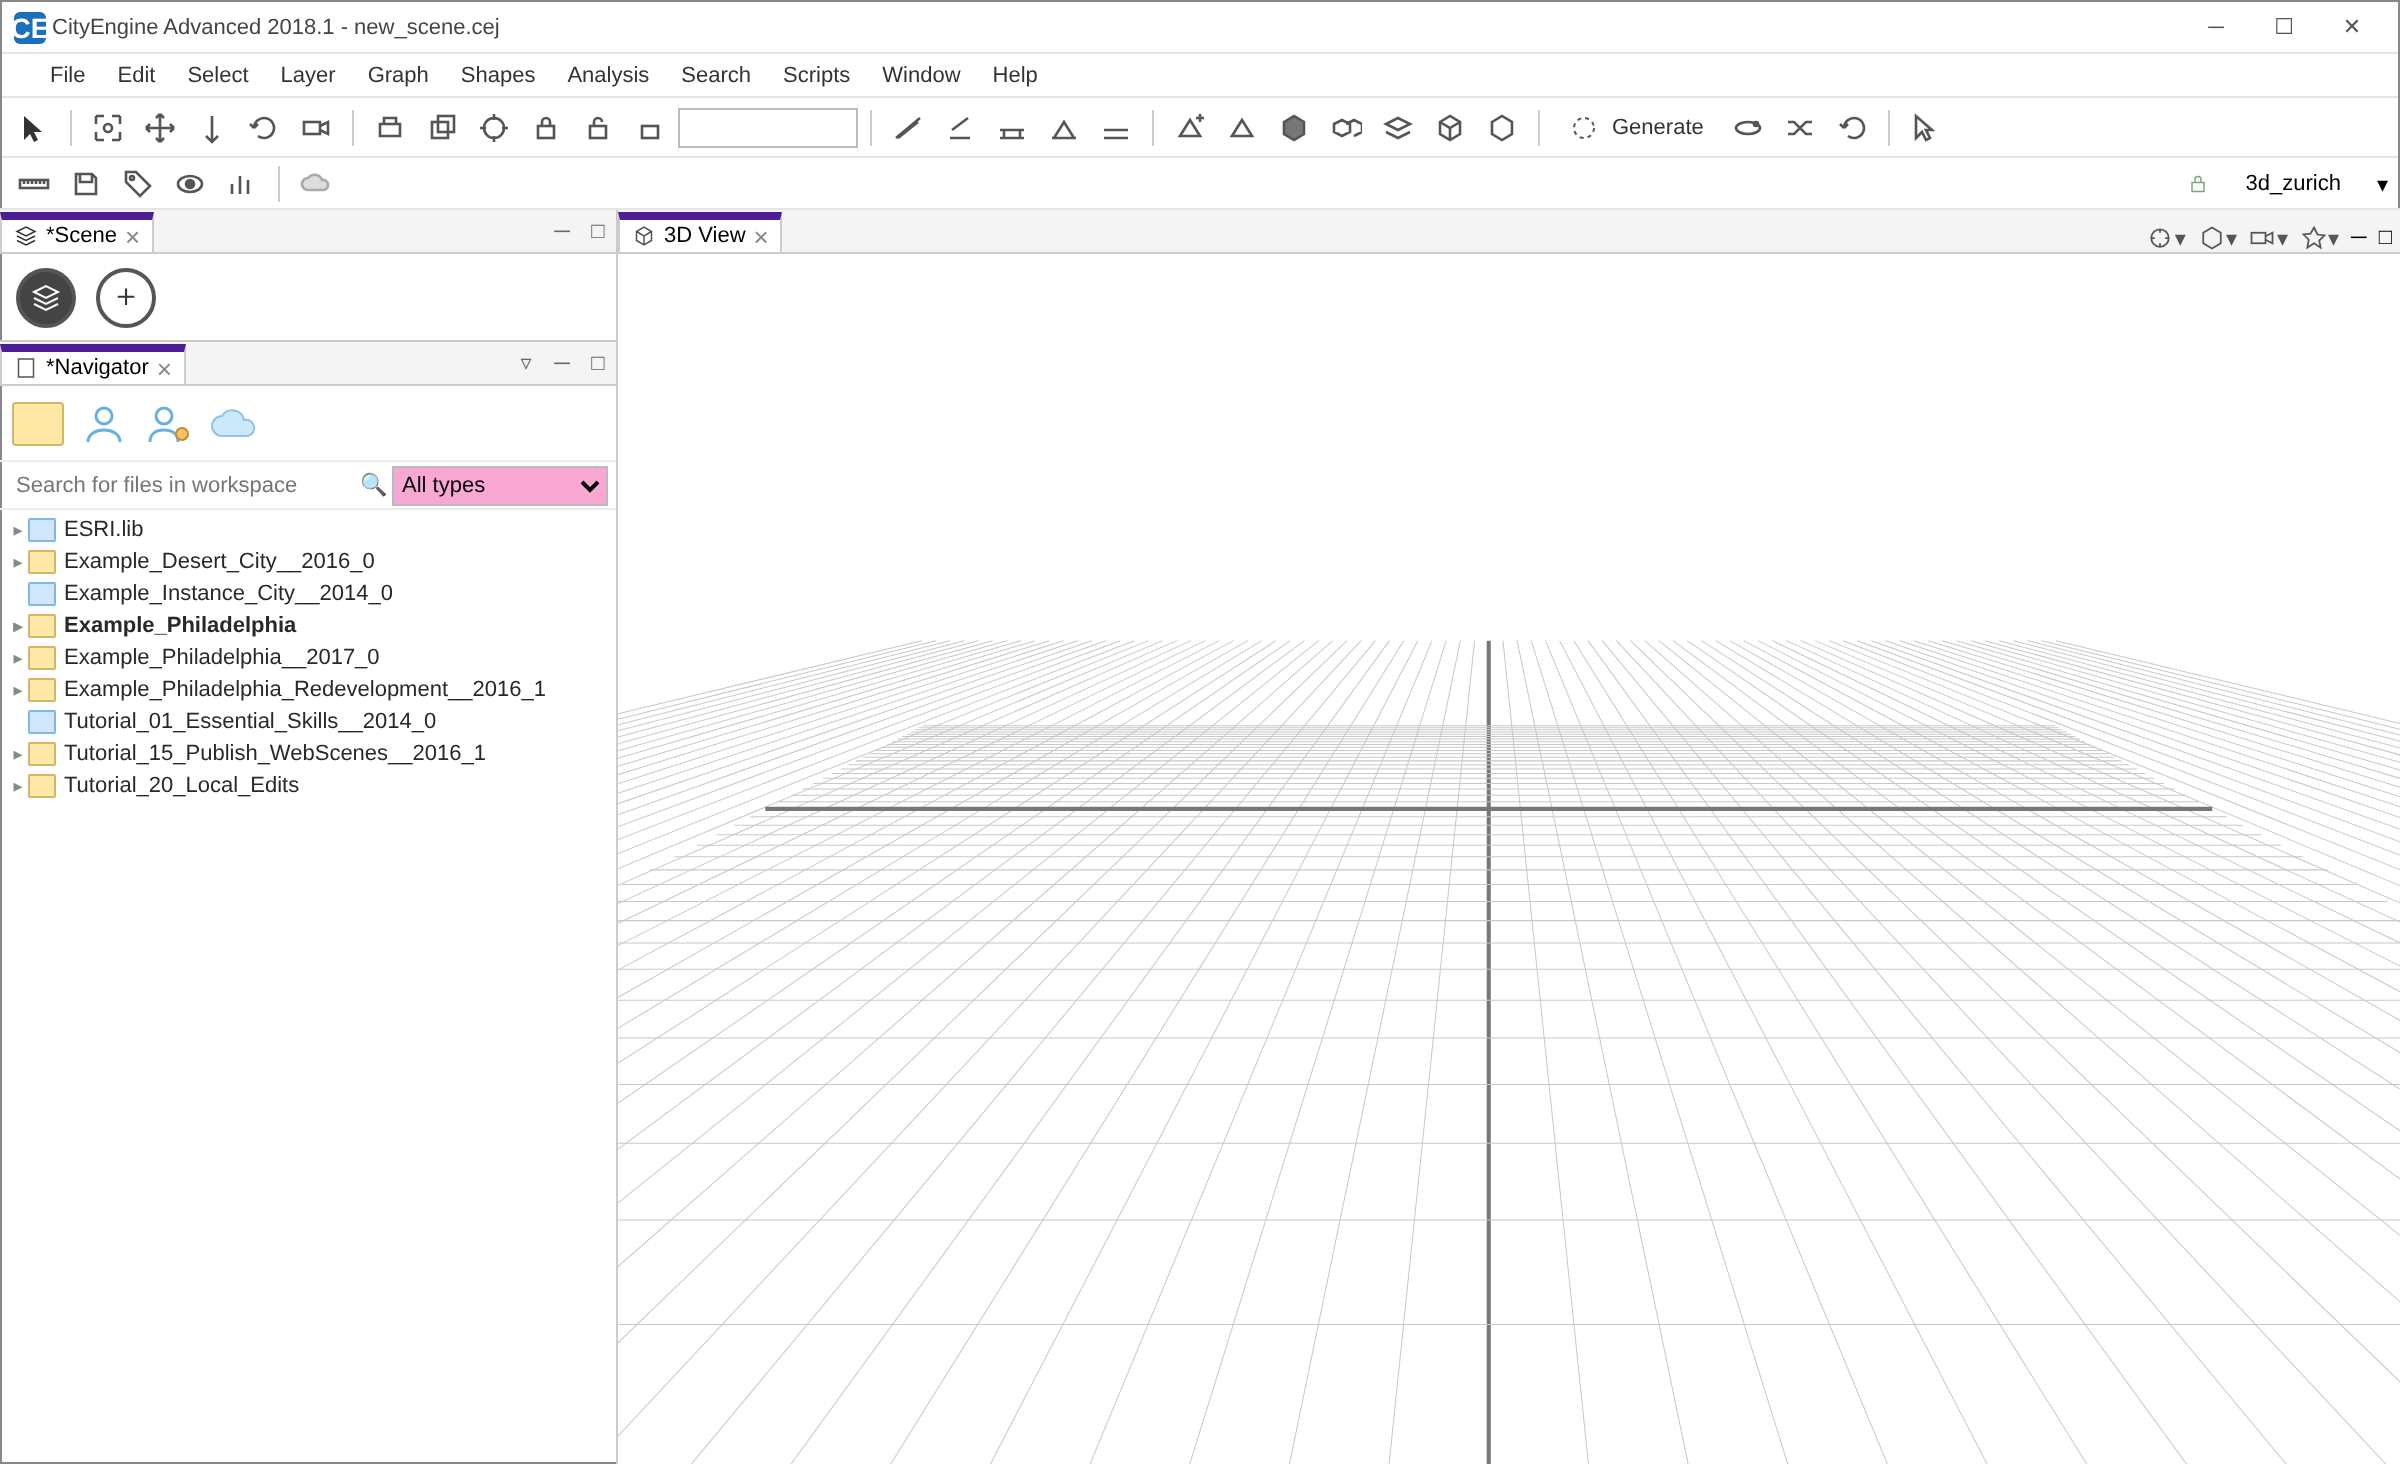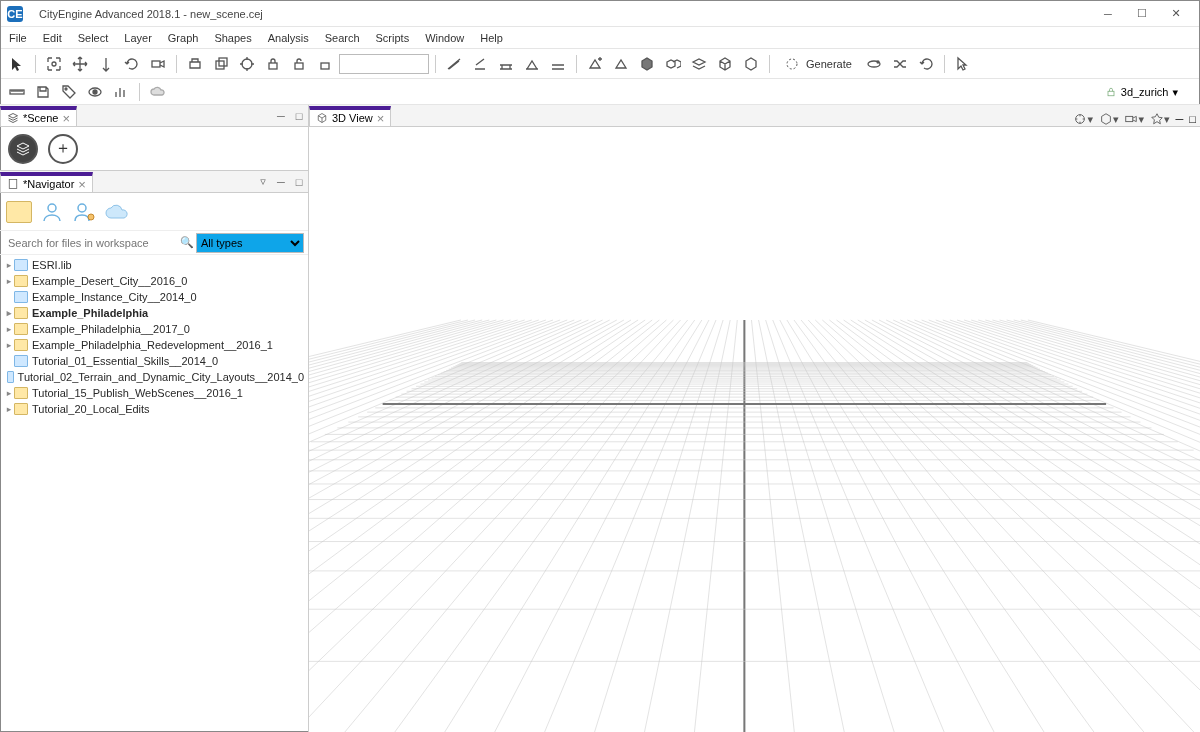--- a/index.html
+++ b/index.html
@@ -1,55 +1,55 @@
 <!DOCTYPE html>
 <html><head>
 <meta charset="utf-8">
 <style>
 * { margin: 0; padding: 0; box-sizing: border-box; font-family: "Segoe UI", Tahoma, sans-serif; font-size: 11px; }
 body { background: #fff; width: 1200px; height: 732px; overflow: hidden; border: 1px solid #888; }
 
 .titlebar { height: 26px; background: #fff; display: flex; align-items: center; padding: 0 6px; border-bottom: 1px solid #e5e5e5; }
-.titlebar .app-icon { width: 16px; height: 16px; background: #1c6fbb; border-radius: 3px; margin-right: 16px; display:flex;align-items:center;justify-content:center;color:#fff;font-size:11px;font-weight:bold;}
+.titlebar .app-icon { width: 16px; height: 16px; background: #1c6fbb; border-radius: 3px; margin-right: 3px; display:flex;align-items:center;justify-content:center;color:#fff;font-size:14px;font-weight:bold;}
 .titlebar .title-text { flex: 1; color: #444; }
 .titlebar .win-btn { width: 34px; height: 24px; display: flex; align-items: center; justify-content: center; color: #555; cursor: default; }
 
-.menubar { height: 22px; display: flex; align-items: center; padding: 0 0; border-bottom: 1px solid #e5e5e5; }
+.menubar { height: 22px; display: flex; align-items: center; padding: 0 16px; border-bottom: 1px solid #e5e5e5; }
 .menubar .menu-item { padding: 2px 8px; color: #333; cursor: default; }
 
 .toolbar { height: 30px; display: flex; align-items: center; padding: 0 4px; gap: 2px; border-bottom: 1px solid #e5e5e5; position:relative;}
 .toolbar2 { height: 26px; display: flex; align-items: center; padding: 0 4px; gap: 2px; }
 .tool-btn { width: 24px; height: 24px; display: flex; align-items: center; justify-content: center; color: #444; cursor: default; border:1px solid transparent;}
 .tool-btn svg { width:16px;height:16px;fill:none;stroke:#555;stroke-width:1.3; }
 .tool-sep { width: 1px; height: 18px; background: #ccc; margin: 0 4px; }
 .toolbar input.loc { width: 90px; height: 20px; border: 1px solid #bbb; padding: 0 4px; }
 .gen-btn { display:flex;align-items:center;gap:6px;padding:2px 8px;color:#333;}
 .gen-btn svg { width:16px;height:16px;fill:none;stroke:#555;}
-.right-top{position:absolute;right:22px;display:flex;align-items:center;gap:4px;}
+.right-top{position:absolute;right:6px;display:flex;align-items:center;gap:18px;}
 
 .main { position: absolute; top: 104px; left:0; right:0; bottom: 0; display:flex; border-top:1px solid #e5e5e5;}
 .left-col { width: 309px; display:flex; flex-direction:column; border-right:1px solid #ccc; }
 .right-col { flex:1; display:flex; flex-direction:column; }
 
 .panel-tabs { height: 22px; display:flex; align-items:center; background:#f4f4f4; border-bottom:1px solid #ccc; }
 .panel-tab { display:flex; align-items:center; gap:4px; padding: 2px 6px; background:#fff; border-right:1px solid #ccc; border-top:4px solid #4c1d95; border-left:1px solid #ccc; margin-top:1px; height:20px; }
 .panel-tab .tab-close { color:#888; cursor:default; font-size:13px; line-height:1; }
 .panel-tabs .spacer { flex:1; }
 .panel-tabs .mini-btn { width:18px; text-align:center; color:#666; cursor:default; }
 
 .scene-body { height: 44px; display:flex; align-items:center; padding: 4px 8px; gap: 10px; border-bottom:1px solid #ccc;}
 .round-btn { width:30px;height:30px;border:2px solid #555;border-radius:50%;display:flex;align-items:center;justify-content:center;color:#333;background:#fff; font-size:16px;}
 
 .nav-toolbar { height: 38px; display:flex; align-items:center; padding:2px 6px; gap:8px; border-bottom:1px solid #eee;}
 .nav-folder { width:26px;height:22px; background:#ffe8a6;border:1px solid #d4b663;border-radius:2px; }
 
 .search-row { height: 24px; display:flex; align-items:center; padding:2px 4px; border-bottom:1px solid #eee;justify-content:flex-end;}
 .search-row input { flex:1; border:none; outline:none; padding: 2px 4px; color:#888;}
 .search-row .mag { width:16px;color:#333; }
-.search-row select { width: 108px; height:20px; border:1px solid #bbb; background:#0ea5e9; font-size:11px;}
+.search-row select { width: 108px; height:20px; border:1px solid #bbb; background:#f9a8d4; font-size:11px;}
 
 .tree { overflow:auto; padding: 2px 0; }
 .tree-item { display:flex; align-items:center; height:16px; padding:0 4px; color:#282828; white-space:nowrap; }
 .tree-item .exp { width:10px; color:#888; font-size:9px; text-align:center; cursor:default;}
 .tree-item .ficon { width:14px;height:12px; margin-right:4px; display:inline-block;}
 .tree-item.bold { font-weight:bold; }
 .ficon.folder { background:#ffe8a6;border:1px solid #d4b663;border-radius:1px; }
 .ficon.folder-blue { background:#cfe8ff;border:1px solid #7fb7e6;border-radius:1px; }
 
 .view3d-bar { height:22px; display:flex; align-items:flex-end; background:#f4f4f4; border-bottom:1px solid #ccc;}
@@ -384,25 +384,20 @@
         </div>
         <div class="tree-item">
           <span class="exp">▸</span>
           <span class="ficon folder"></span>
           <span>Example_Philadelphia_Redevelopment__2016_1</span>
         </div>
         <div class="tree-item">
           <span class="exp"></span>
           <span class="ficon folder-blue"></span>
           <span>Tutorial_01_Essential_Skills__2014_0</span>
-        </div>
-        <div class="tree-item">
-          <span class="exp"></span>
-          <span class="ficon folder-blue"></span>
-          <span>Tutorial_02_Terrain_and_Dynamic_City_Layouts__2014_0</span>
         </div>
         <div class="tree-item">
           <span class="exp">▸</span>
           <span class="ficon folder"></span>
           <span>Tutorial_15_Publish_WebScenes__2016_1</span>
         </div>
         <div class="tree-item">
           <span class="exp">▸</span>
           <span class="ficon folder"></span>
           <span>Tutorial_20_Local_Edits</span>

